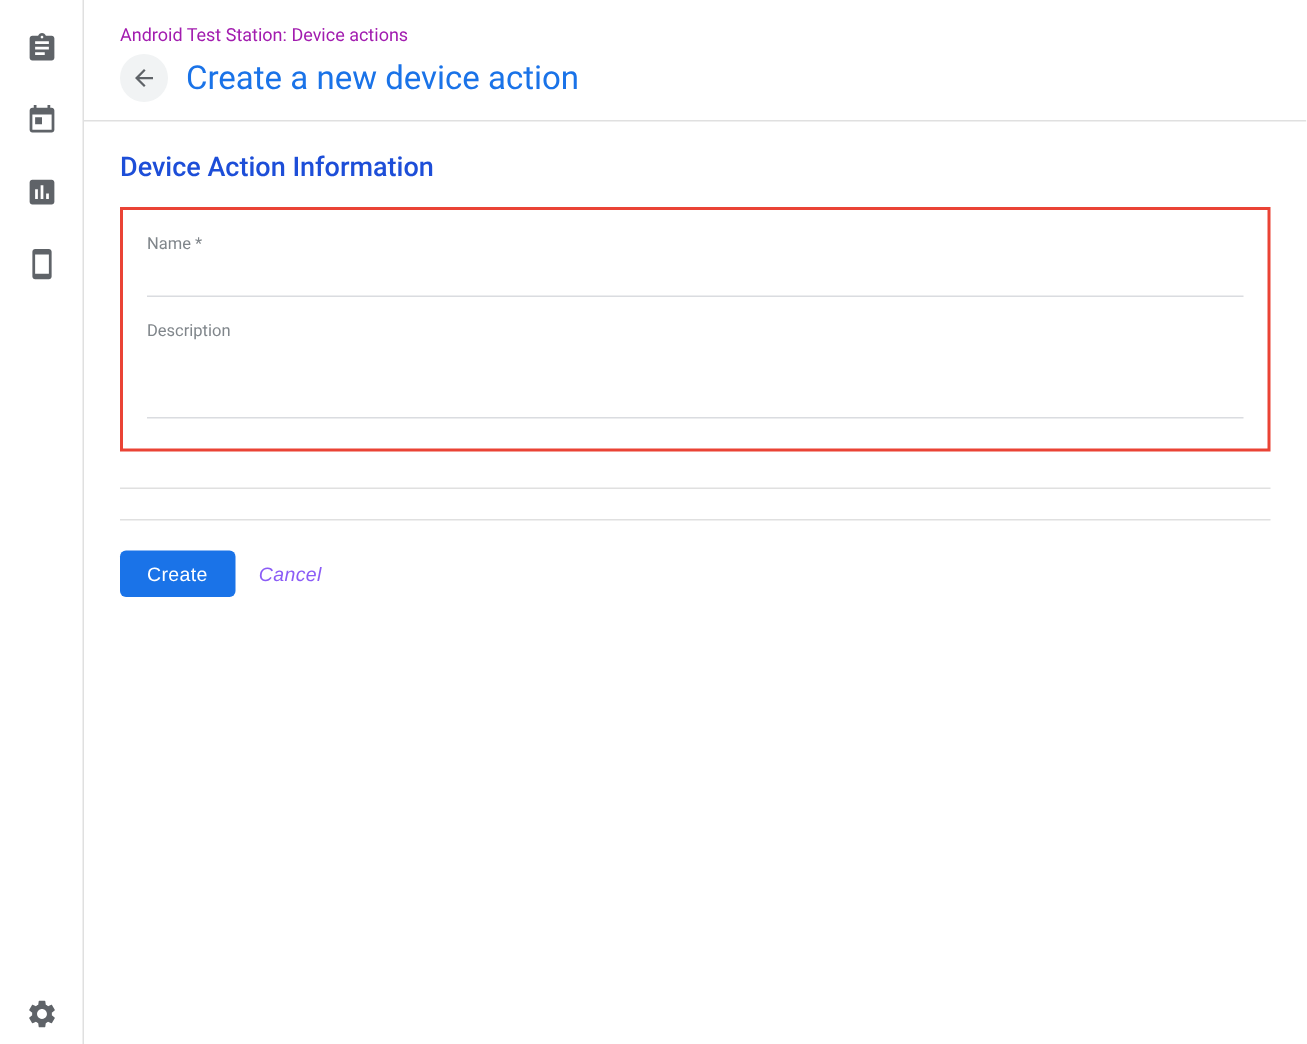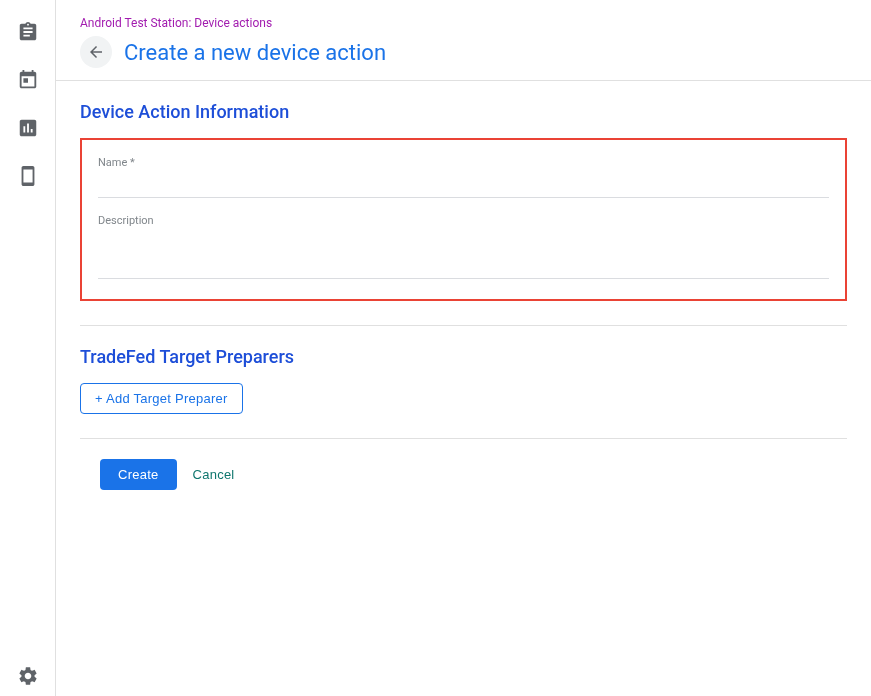--- a/index.html
+++ b/index.html
@@ -187,32 +187,32 @@
     .primary-button {
       background: #1a73e8;
       color: #fff;
       border: none;
       padding: 8px 18px;
       border-radius: 4px;
       font-size: 13px;
       font-weight: 500;
       cursor: pointer;
       letter-spacing: 0.25px;
-      margin-left: 20px;
     }
 
     .text-button {
       background: none;
       border: none;
-      color: #0f766e;
+      color: #8b5cf6;
       font-size: 13px;
       font-weight: 500;
       cursor: pointer;
       padding: 8px 12px;
       letter-spacing: 0.25px;
+      font-style: italic;
     }
 
     .action-row {
       display: flex;
       align-items: center;
       gap: 4px;
       margin-top: 16px;
     }
   </style>
 </head>
@@ -277,24 +277,20 @@
 
         <div class="form-field">
           <label class="field-label">Description</label>
           <textarea class="field-textarea" style=""></textarea>
         </div>
       </div>
     </div>
 
     <hr class="section-divider">
 
-    <div class="section">
-      <h2 class="section-title">TradeFed Target Preparers</h2>
-      <button class="outline-button">+ Add Target Preparer</button>
-    </div>
 
     <hr class="section-divider">
 
 
     <div class="action-row">
       <button class="primary-button">Create</button>
       <button class="text-button">Cancel</button>
     </div>
 
   </div>

